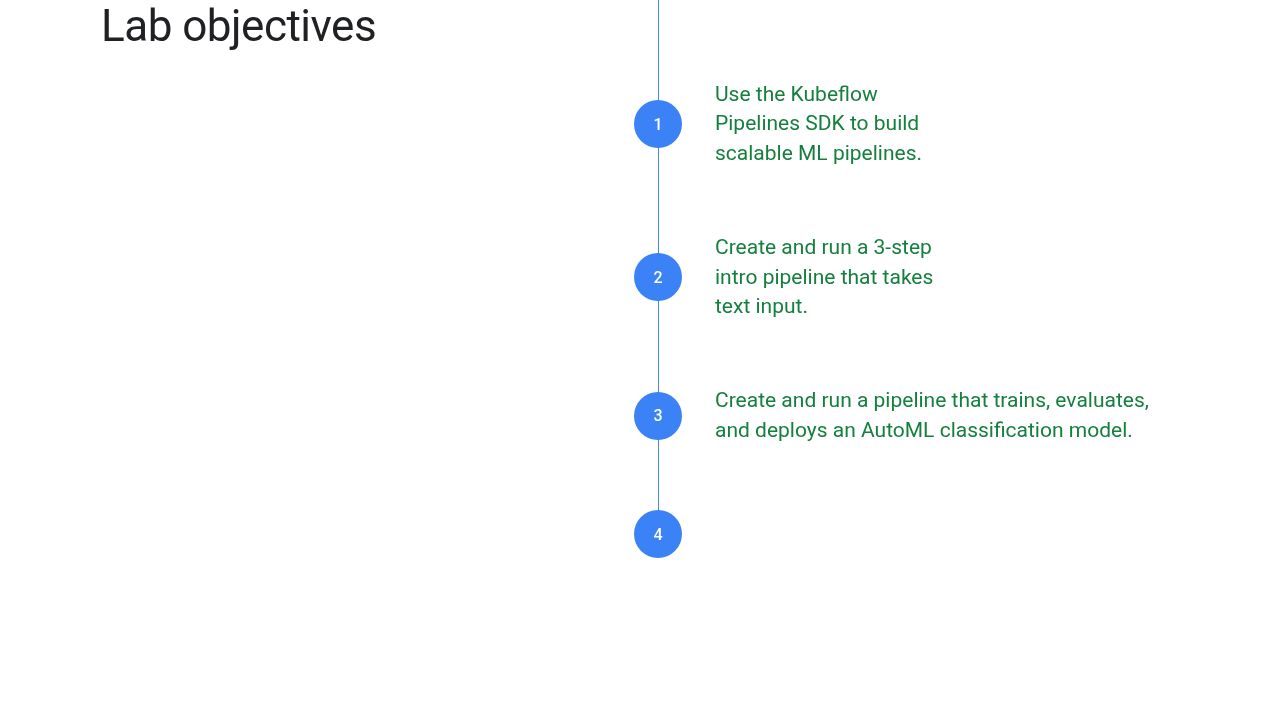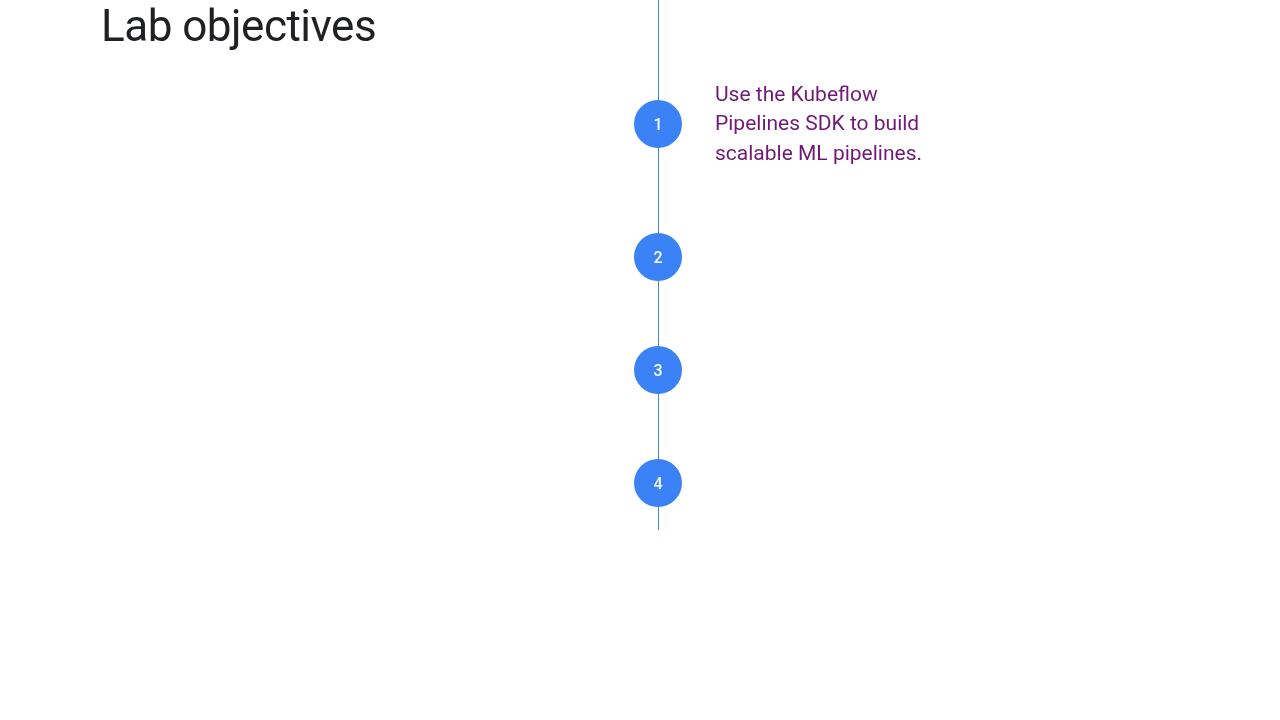--- a/index.html
+++ b/index.html
@@ -71,21 +71,21 @@
     font-size: 16px;
     font-weight: 500;
     flex-shrink: 0;
     margin-left: 24px;
     position: relative;
     z-index: 1;
   }
   .objective-text {
     font-size: 21px;
     line-height: 1.4;
-    color: #701a75;
+    color: #15803d;
     margin-left: 33px;
     max-width: 450px;
     font-weight: 400;
   }
   .objective-item-1 .objective-text {
     max-width: 210px;
   }
   .objective-item-2 .objective-text {
     max-width: 220px;
   }
@@ -99,22 +99,24 @@
   </div>
   <div class="right-panel">
     <div class="vertical-line"></div>
     <div class="objectives-list">
       <div class="objective-item objective-item-1">
         <div class="number-circle">1</div>
         <div class="objective-text">Use the Kubeflow Pipelines SDK to build scalable ML pipelines.</div>
       </div>
       <div class="objective-item objective-item-2">
         <div class="number-circle">2</div>
+        <div class="objective-text">Create and run a 3-step intro pipeline that takes text input.</div>
       </div>
       <div class="objective-item objective-item-3">
         <div class="number-circle">3</div>
+        <div class="objective-text">Create and run a pipeline that trains, evaluates, and deploys an AutoML classification model.</div>
       </div>
       <div class="objective-item objective-item-4">
         <div class="number-circle">4</div>
       </div>
     </div>
   </div>
 </div>
 
 </body></html>

